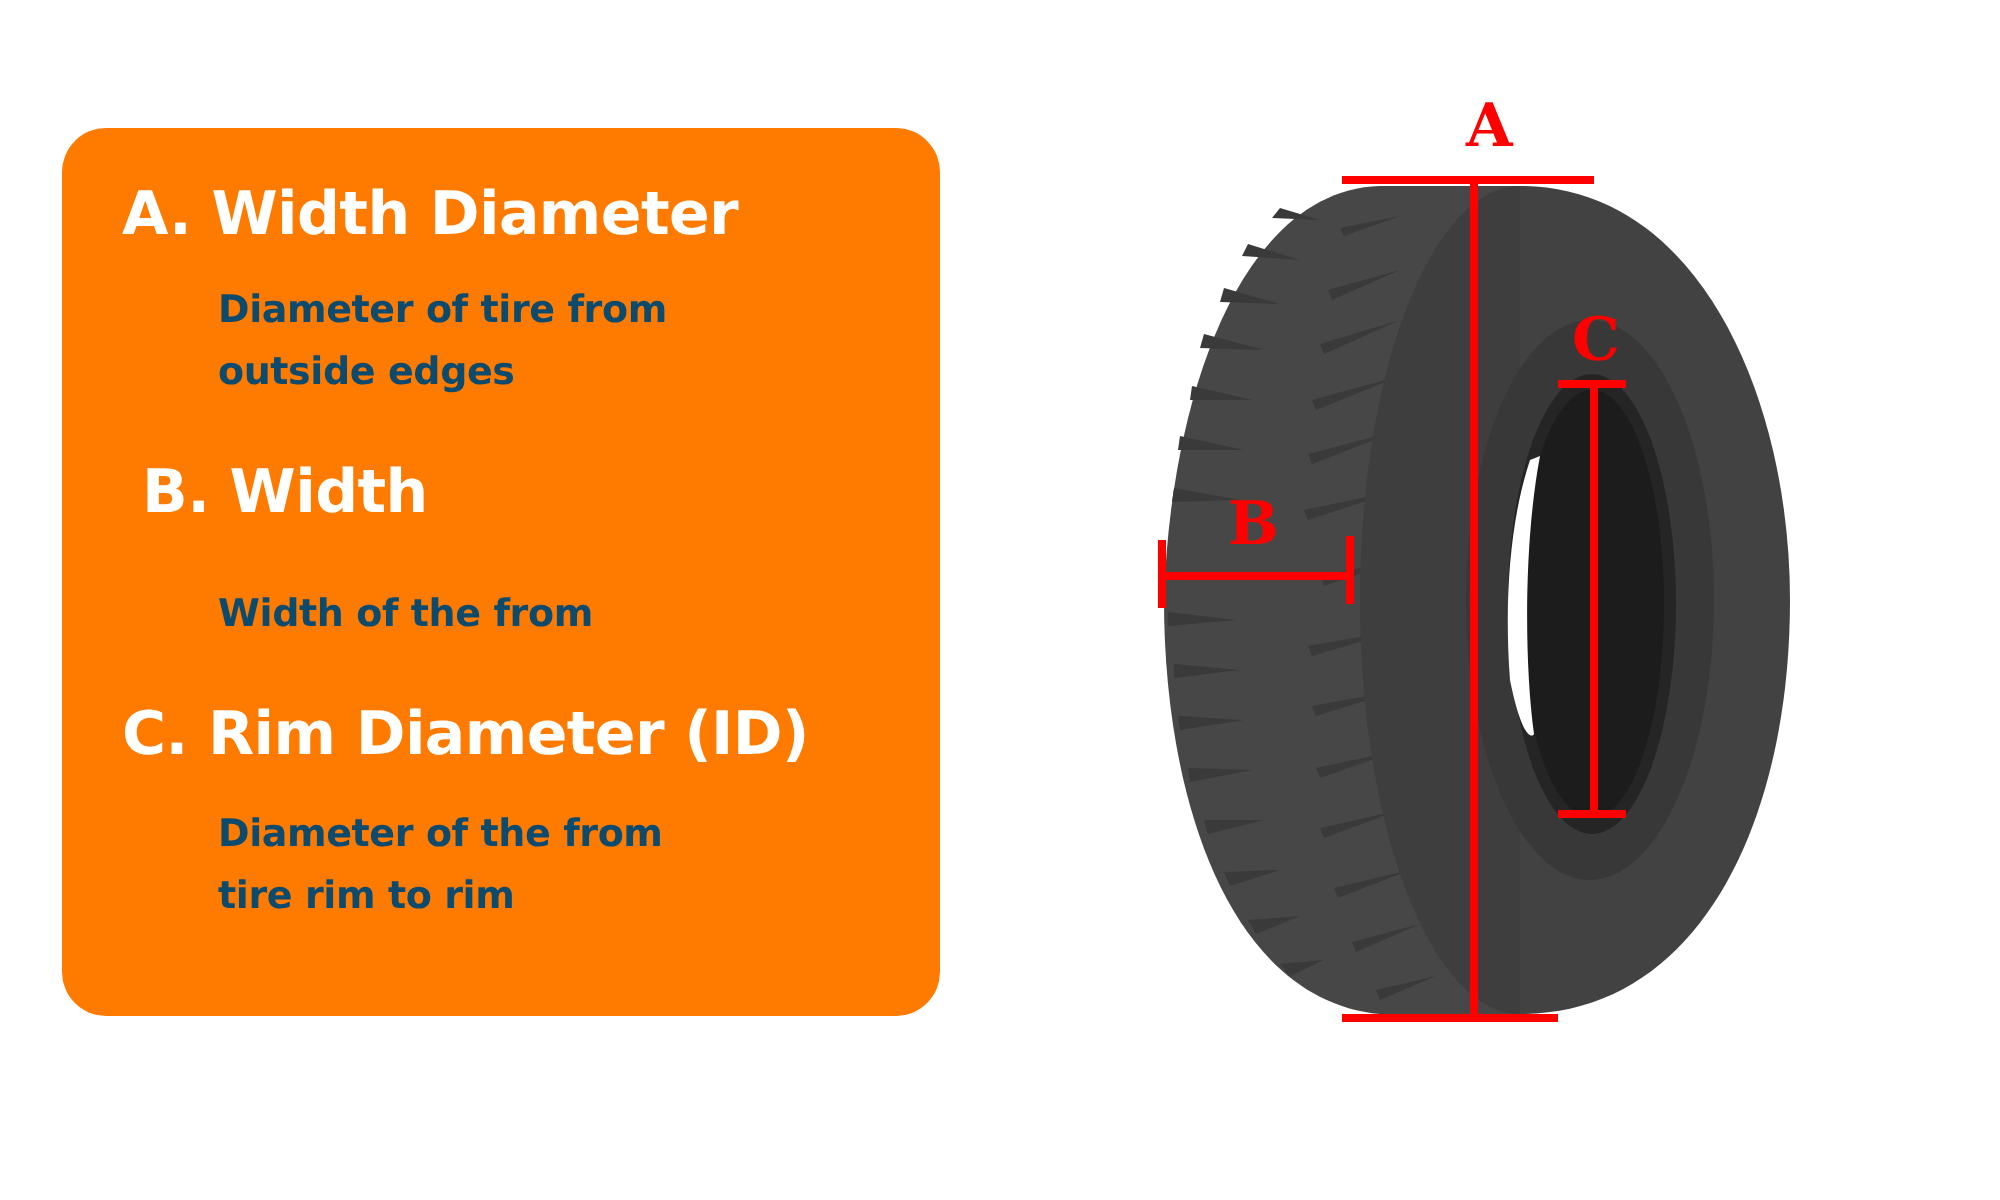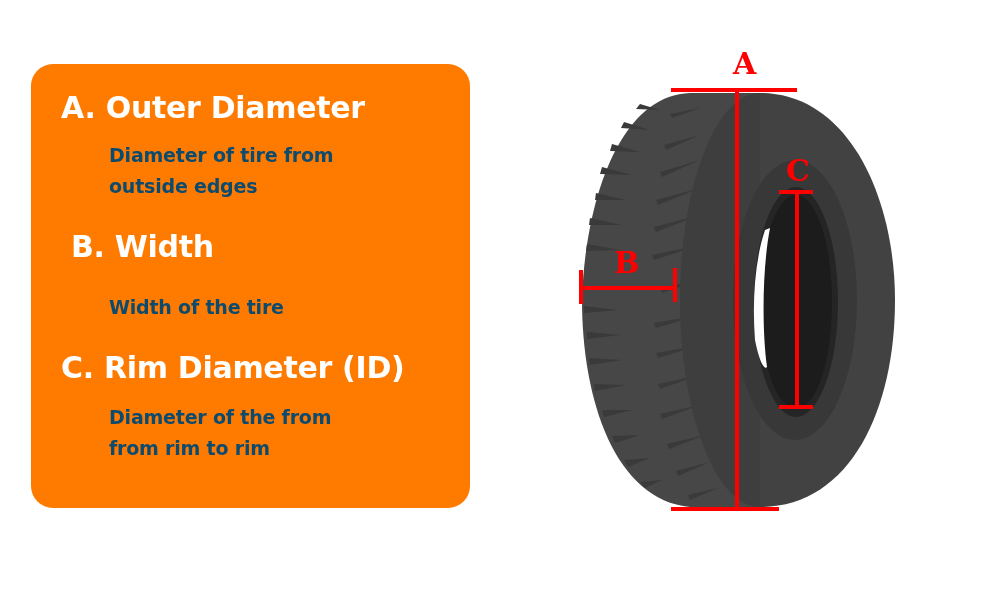--- a/index.html
+++ b/index.html
@@ -23,30 +23,30 @@
   .diagram { position: absolute; left: 0; top: 0; width: 1000px; height: 600px; }
   .lbl {
     position: absolute; color: #ff0000; font-family: "DejaVu Serif", "Liberation Serif", serif;
     font-weight: bold; font-size: 30px; line-height: 30px;
   }
 </style>
 </head>
 <body>
 
 <div class="panel">
-  <div class="heading" style="left:30px; top:26px;">A. Outer Diameter</div>
+  <div class="heading" style="left:30px; top:26px;">A. Width Diameter</div>
   <div class="desc" style="left:78px; top:76px;">Diameter of tire from</div>
   <div class="desc" style="left:78px; top:107px;">outside edges</div>
 
   <div class="heading" style="left:40px; top:165px;text-align:right;">B. Width</div>
-  <div class="desc" style="left:78px; top:228px;">Width of the tire</div>
+  <div class="desc" style="left:78px; top:228px;">Width of the from</div>
 
   <div class="heading" style="left:30px; top:286px;">C. Rim Diameter (ID)</div>
   <div class="desc" style="left:78px; top:338px;">Diameter of the from</div>
-  <div class="desc" style="left:78px; top:369px;">from rim to rim</div>
+  <div class="desc" style="left:78px; top:369px;">tire rim to rim</div>
 </div>
 
 <svg class="diagram" viewBox="0 0 1000 600">
 
   <g>
     <path d="M690,93 C620,95 585,200 582,300 C582,400 615,500 690,507 L760,507 L760,93 Z" fill="#474747"></path>
 
     <g fill="#3a3a3a">
       <path d="M660,110 l-20,-6 l-4,5 z"></path>
       <path d="M650,130 l-26,-8 l-3,6 z"></path>

